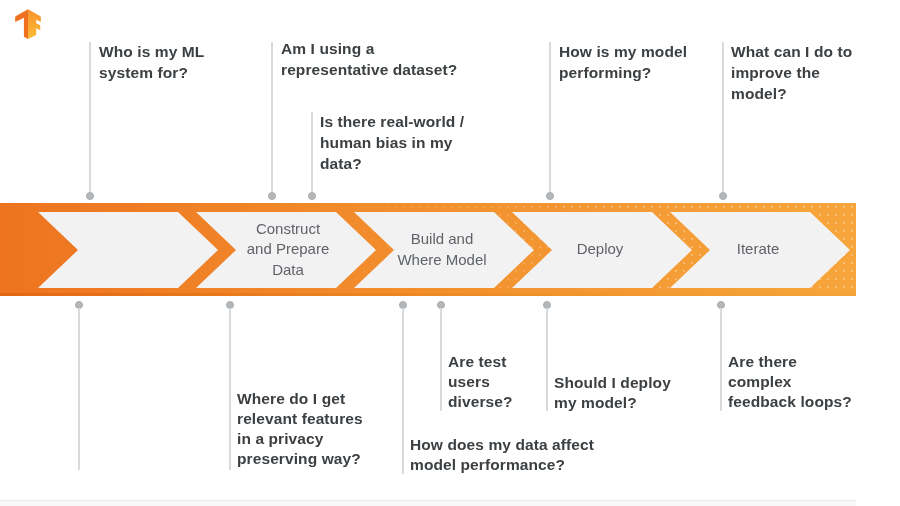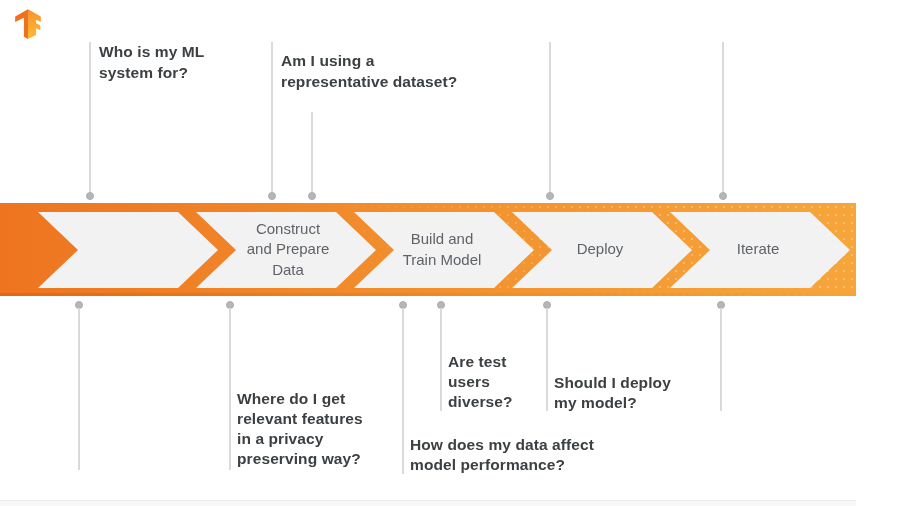--- a/index.html
+++ b/index.html
@@ -62,22 +62,29 @@
   <div class="dot" style="left:268px;top:192px"></div>
   <div class="vline" style="left:311px;top:112px;height:81px"></div>
   <div class="dot" style="left:308px;top:192px"></div>
   <div class="vline" style="left:549px;top:42px;height:151px"></div>
   <div class="dot" style="left:546px;top:192px"></div>
   <div class="vline" style="left:722px;top:42px;height:151px"></div>
   <div class="dot" style="left:719px;top:192px"></div>
 
   <div class="qtext" style="left:99px;top:41px">Who is my ML
 system for?</div>
-  <div class="qtext" style="left:281px;top:50px">Am I using a
+  <div class="qtext" style="left:281px;top:38px">Am I using a
 representative dataset?</div>
+  <div class="qtext" style="left:320px;top:111px">Is there real-world /
+human bias in my
+data?</div>
+  <div class="qtext" style="left:559px;top:41px">How is my model
+performing?</div>
+  <div class="qtext" style="left:731px;top:41px">What can I do to
+improve the model?</div>
 
   <div class="band">
     <svg class="band-svg" viewBox="0 0 900 93" preserveAspectRatio="none">
       <defs>
         <linearGradient id="bandg" x1="0" y1="0" x2="1" y2="0">
           <stop offset="0" stop-color="#ee7420"></stop>
           <stop offset="0.5" stop-color="#f2912e"></stop>
           <stop offset="1" stop-color="#f7a83d"></stop>
         </linearGradient>
       </defs>
@@ -89,21 +96,21 @@
       <polygon fill="#f2f2f3" points="670,9 810,9 850,47 810,85 670,85 710,47"></polygon>
     </svg>
     <div class="band-texture"></div>
     <div class="band-bottom-edge"></div>
   </div>
 
   <div class="stage-label" style="left:188px">Construct
 and Prepare
 Data</div>
   <div class="stage-label" style="left:342px">Build and
-Train Model</div>
+Where Model</div>
   <div class="stage-label" style="left:500px">Deploy</div>
   <div class="stage-label" style="left:658px">Iterate</div>
 
   <div class="dot" style="left:75px;top:301px"></div>
   <div class="vline" style="left:78px;top:308px;height:162px"></div>
   <div class="dot" style="left:226px;top:301px"></div>
   <div class="vline" style="left:229px;top:308px;height:162px"></div>
   <div class="dot" style="left:399px;top:301px"></div>
   <div class="vline" style="left:402px;top:308px;height:166px"></div>
   <div class="dot" style="left:437px;top:301px"></div>
@@ -117,16 +124,19 @@
 model performance?</div>
   <div class="qtext b" style="left:237px;top:389px">Where do I get
 relevant features
 in a privacy
 preserving way?</div>
   <div class="qtext b" style="left:554px;top:373px">Should I deploy
 my model?</div>
   <div class="qtext b" style="left:448px;top:352px">Are test
 users
 diverse?</div>
+  <div class="qtext b" style="left:728px;top:352px">Are there
+complex
+feedback loops?</div>
 
   <div class="footer-strip"></div>
 
 </div>
 
 </body></html>

